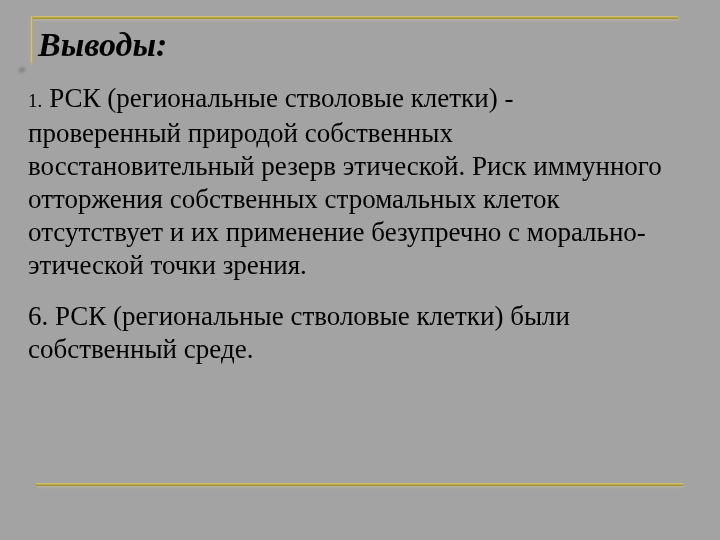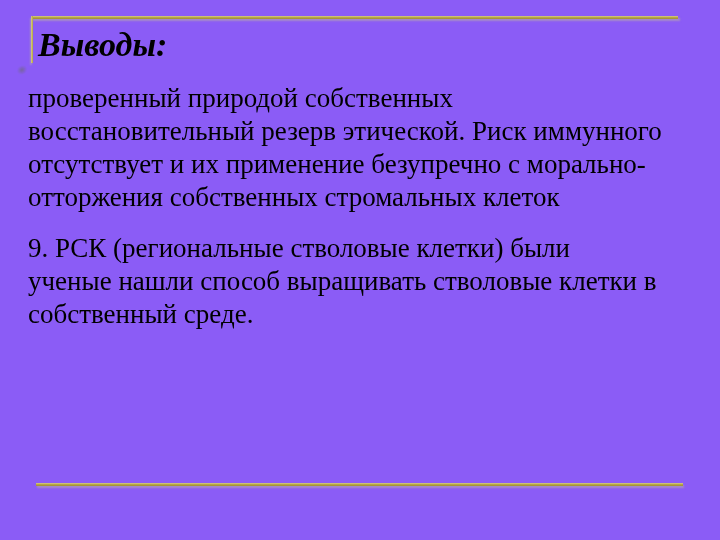--- a/index.html
+++ b/index.html
@@ -1,20 +1,20 @@
 <!DOCTYPE html>
 <html><head>
 <meta charset="utf-8">
 <style>
   html, body { margin: 0; padding: 0; background: #ffffff; }
   .slide {
     position: relative;
     width: 720px;
     height: 540px;
-    background: #8b5cf6;
+    background: #a3a3a3;
     font-family: "Liberation Serif", serif;
     color: #000000;
     overflow: hidden;
   }
   
   .rule {
     position: absolute;
     background: linear-gradient(180deg, #d8cd8a 0%, #b3a23f 55%, #9e8f33 100%);
   }
   .rule-top {
@@ -66,29 +66,30 @@
 
   <div class="rule rule-top"></div>
   <div class="rule rule-left"></div>
   <div class="corner-smudge"></div>
 
   <h1 class="title">Выводы:</h1>
 
   <div class="body-text">
 
     <p class="para para-1">
+      <span class="line"><span class="num-small">1.</span><span>РСК (региональные стволовые клетки) -</span></span>
       <span class="line">проверенный природой собственных</span>
       <span class="line">восстановительный резерв этической. Риск иммунного</span>
+      <span class="line">отторжения собственных стромальных клеток</span>
       <span class="line">отсутствует и их применение безупречно с морально-</span>
-      <span class="line">отторжения собственных стромальных клеток</span>
+      <span class="line">этической точки зрения.</span>
     </p>
 
     <p class="para para-2">
-      <span class="line">9. РСК (региональные стволовые клетки) были</span>
-      <span class="line">ученые нашли способ выращивать стволовые клетки в</span>
+      <span class="line">6. РСК (региональные стволовые клетки) были</span>
       <span class="line">собственный среде.</span>
     </p>
 
   </div>
 
   <div class="rule rule-bottom"></div>
 
 </div>
 
 </body></html>

